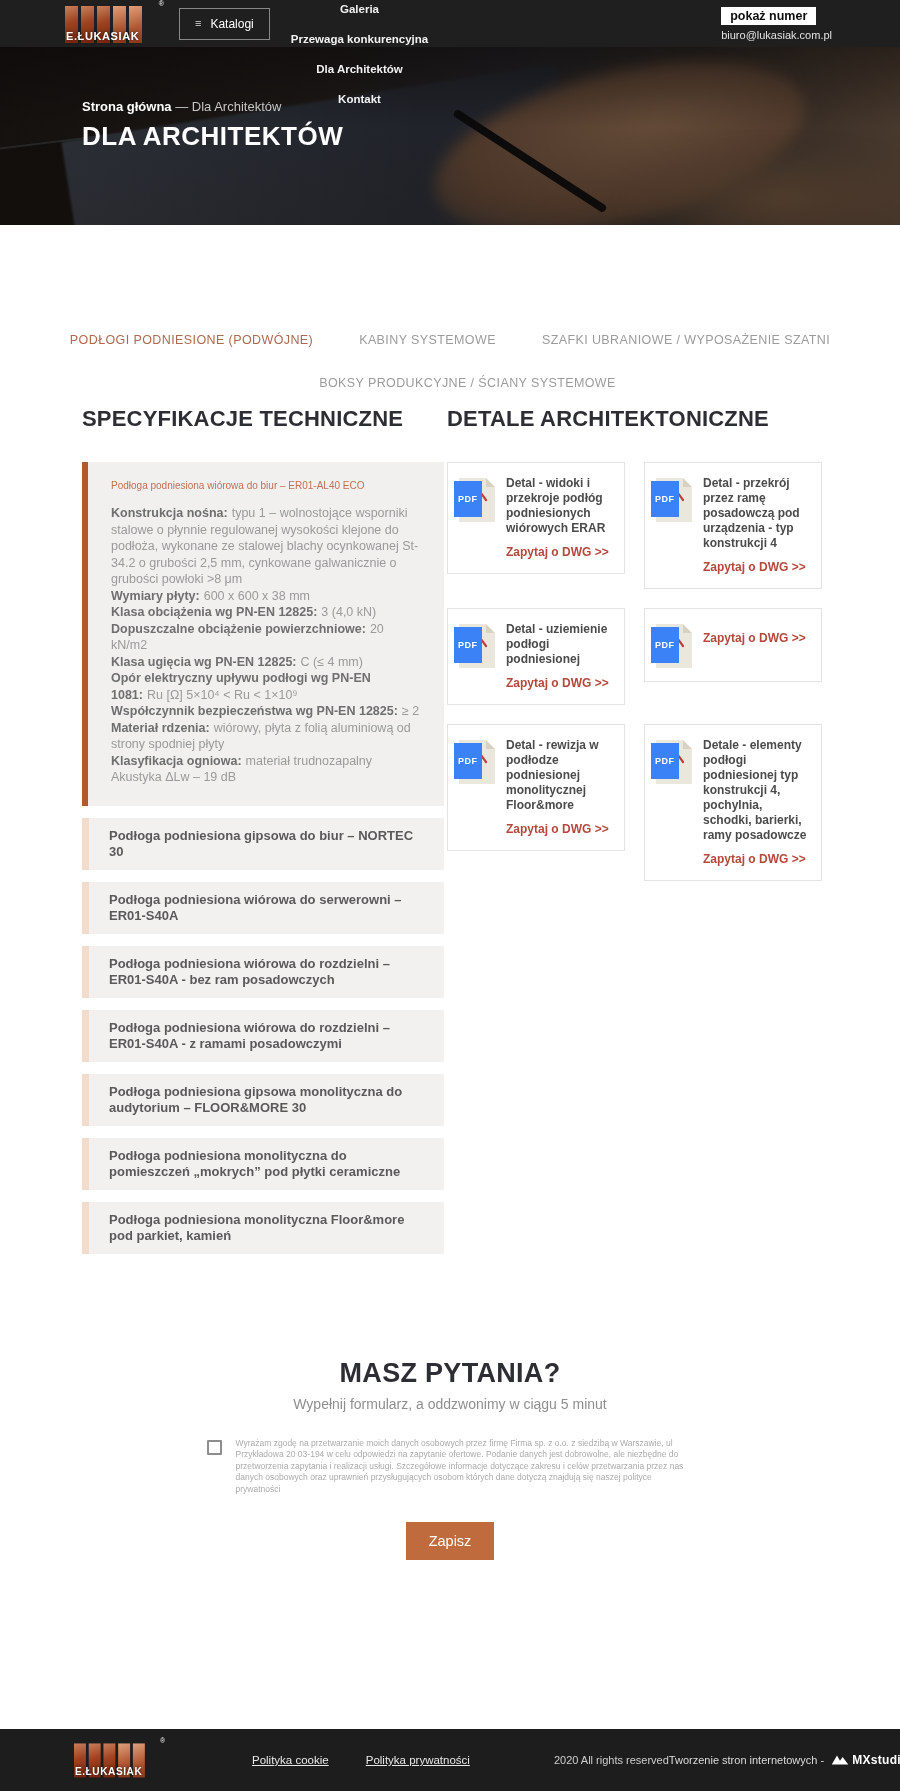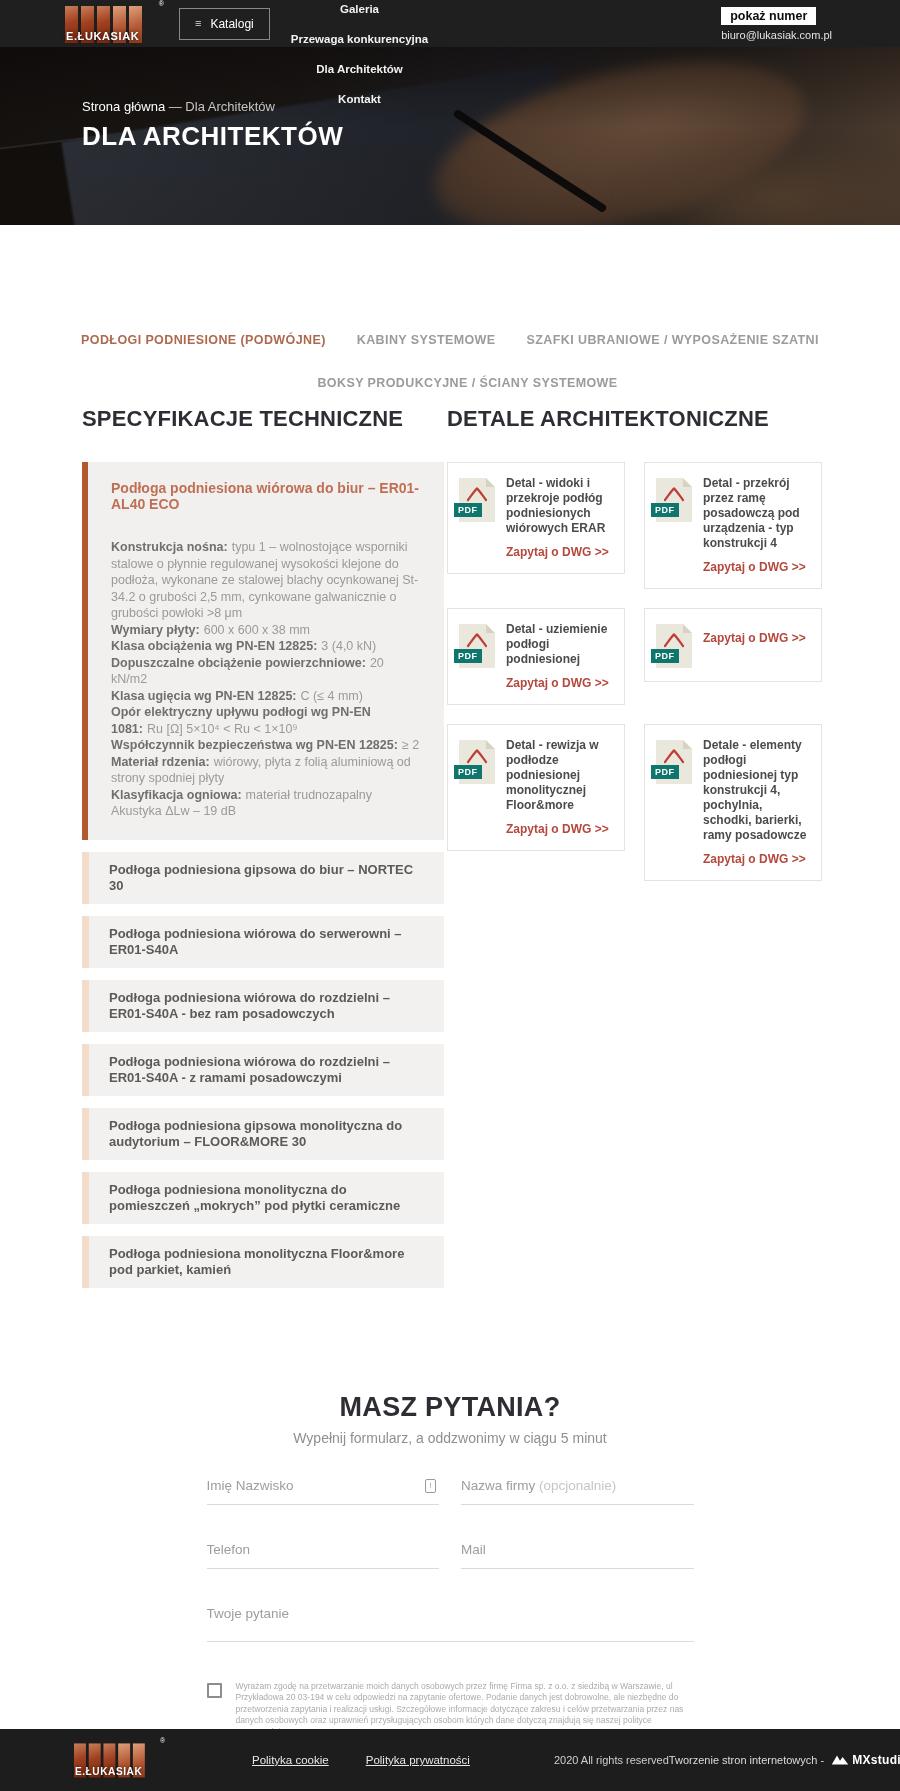--- a/index.html
+++ b/index.html
@@ -29,44 +29,44 @@
   .hero-shape{position:absolute;}
   .hs-base{inset:0;background:linear-gradient(100deg,#191512 0%,#221d1a 32%,#2b2a2e 55%,#3a332d 76%,#6a5340 100%);}
   .hs-laptop{left:-60px;top:85px;width:380px;height:130px;background:#14110e;transform:rotate(-7deg);border-top:2px solid #343434;}
   .hs-notebook{left:70px;top:55px;width:500px;height:150px;background:linear-gradient(100deg,#3a414c 0%,#2b303a 70%);transform:rotate(-9deg);filter:blur(1px);}
   .hs-hand{left:430px;top:25px;width:380px;height:150px;background:radial-gradient(ellipse at 60% 40%,#8f6b4f 0%,#6e4f3a 60%,rgba(60,42,30,0) 100%);transform:rotate(-14deg);filter:blur(7px);border-radius:50%;}
   .hs-pen{left:440px;top:110px;width:180px;height:8px;background:#0c0c0c;border-radius:4px;transform:rotate(33deg);}
   .hs-desk{right:-40px;bottom:-30px;width:320px;height:110px;background:radial-gradient(ellipse,#7a5c42 0%,rgba(90,66,46,0) 70%);filter:blur(10px);}
   .hs-overlay{inset:0;background:linear-gradient(180deg,rgba(8,6,6,.62) 0%,rgba(10,8,8,.32) 45%,rgba(18,13,10,.42) 100%);}
   .hero-content{position:absolute;left:82px;top:52px;z-index:3;}
   .breadcrumb{font-size:13px;color:#c6c6c6;}
-  .breadcrumb .bc-home{color:#fff;font-weight:normal;cursor:pointer;}
+  .breadcrumb .bc-home{color:#fff;font-weight:bold;cursor:pointer;}
   .hero-title{color:#fff;font-size:26px;font-weight:bold;letter-spacing:.5px;margin-top:7px;}
   
   .tabs{margin-top:108px;}
-  .tab-row{display:flex;justify-content:center;gap:31px;font-weight:bold;}
+  .tab-row{display:flex;justify-content:center;gap:46px;}
   .tab-row + .tab-row{margin-top:29px;padding-left:35px;}
   .tab{font-size:12.5px;letter-spacing:.4px;color:#9b9b9b;cursor:pointer;white-space:nowrap;}
   .tab.active{color:#ad6950;}
   
   .content-grid{width:753px;margin:16px 0 0 82px;display:grid;grid-template-columns:362px 376px;column-gap:3px;align-items:start;}
   .col-heading{font-size:22px;font-weight:bold;color:#2d2d34;margin-bottom:30px;letter-spacing:.2px;}
   .spec-card{background:#f1f0ef;border-left:6px solid #b2592f;padding:18px 24px 20px 23px;}
-  .spec-title{color:#bf7054;font-size:14px;font-weight:bold;margin-bottom:27px;cursor:pointer;}
+  .spec-title{color:#bf7054;font-size:10px;font-weight:normal;margin-bottom:14px;cursor:pointer;}
   .spec-line{font-size:12.5px;line-height:16.5px;color:#9a9a9a;}
   .spec-label{font-weight:bold;color:#6f6f6f;}
   .spec-label:not(:empty){margin-right:4px;}
   .accordion-item{background:#f2f1f0;border-left:7px solid #f3dcca;padding:10px 16px 10px 20px;margin-top:12px;font-size:13px;line-height:16px;color:#5a5a5a;font-weight:bold;cursor:pointer;}
   
   .detail-grid{display:grid;grid-template-columns:178px 178px;gap:19px;align-items:start;}
   .detail-card{border:1px solid #e3e3e3;background:#fff;padding:13px 11px;display:flex;gap:11px;}
   .pdf-icon{width:36px;height:44px;background:#eae7dd;position:relative;flex-shrink:0;margin-top:2px;}
   .pdf-icon::before{content:"";position:absolute;top:0;right:0;border-bottom:9px solid #d8d2c2;border-right:9px solid #fff;}
   .pdf-swoosh{position:absolute;top:9px;left:7px;width:22px;height:15px;}
-  .pdf-badge{position:absolute;left:-5px;bottom:5px;background:#0f766e;color:#fff;font-size:9px;font-weight:bold;padding:2px 4px;letter-spacing:.5px;}
+  .pdf-badge{position:absolute;left:-5px;bottom:5px;background:#3b82f6;color:#fff;font-size:9px;font-weight:bold;padding:13px 4px;letter-spacing:.5px;}
   .detail-body{flex:1;}
   .detail-title{font-size:12px;font-weight:bold;color:#4b4b4b;line-height:15px;}
   .detail-link{display:inline-block;margin-top:9px;font-size:12px;font-weight:bold;color:#b5483c;cursor:pointer;text-decoration:none;}
   
   .questions{margin-top:104px;text-align:center;}
   .q-heading{font-size:27px;font-weight:bold;color:#2d2d34;letter-spacing:.3px;}
   .q-sub{font-size:14px;color:#8f8f8f;margin-top:7px;}
   .q-form{width:487px;margin:26px auto 0;text-align:left;}
   .form-grid{display:grid;grid-template-columns:1fr 1fr;column-gap:22px;}
   .field{position:relative;margin-bottom:31px;}
@@ -307,39 +307,20 @@
         </article>
       </div>
   </section>
 
 </div>
 
 <section class="questions">
   <h2 class="q-heading">MASZ PYTANIA?</h2>
   <p class="q-sub">Wypełnij formularz, a oddzwonimy w ciągu 5 minut</p>
   <form class="q-form">
-    <div class="form-grid">
-      <div class="field">
-        <input type="text" placeholder="Imię Nazwisko" style="">
-        <span class="autofill-icon">!</span>
-      </div>
-      <div class="field">
-        <input type="text" style="">
-        <span class="ph-overlay"><span>Nazwa firmy</span> <span class="opt">(opcjonalnie)</span></span>
-      </div>
-      <div class="field">
-        <input type="text" placeholder="Telefon" style="">
-      </div>
-      <div class="field">
-        <input type="text" placeholder="Mail" style="">
-      </div>
-      <div class="field full">
-        <textarea placeholder="Twoje pytanie" style=""></textarea>
-      </div>
-    </div>
     <div class="consent">
       <span class="consent-checkbox"></span>
       <p class="consent-text">Wyrażam zgodę na przetwarzanie moich danych osobowych przez firmę Firma sp. z o.o. z siedzibą w Warszawie, ul Przykładowa 20 03-194 w celu odpowiedzi na zapytanie ofertowe. Podanie danych jest dobrowolne, ale niezbędne do przetworzenia zapytania i realizacji usługi. Szczegółowe informacje dotyczące zakresu i celów przetwarzania przez nas danych osobowych oraz uprawnień przysługujących osobom których dane dotyczą znajdują się naszej polityce prywatności</p>
     </div>
     <button class="submit-btn">Zapisz</button>
   </form>
 </section>
 
 <footer class="site-footer">
   <div class="logo">

